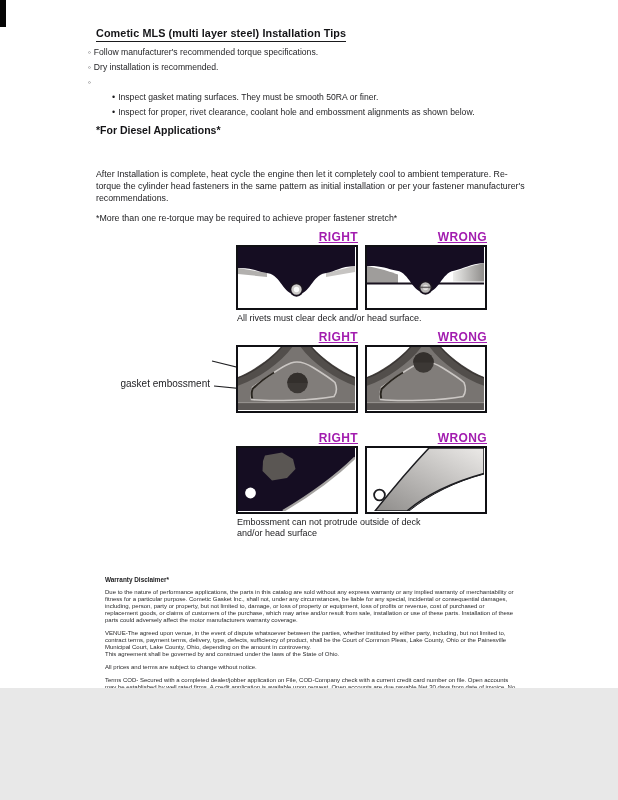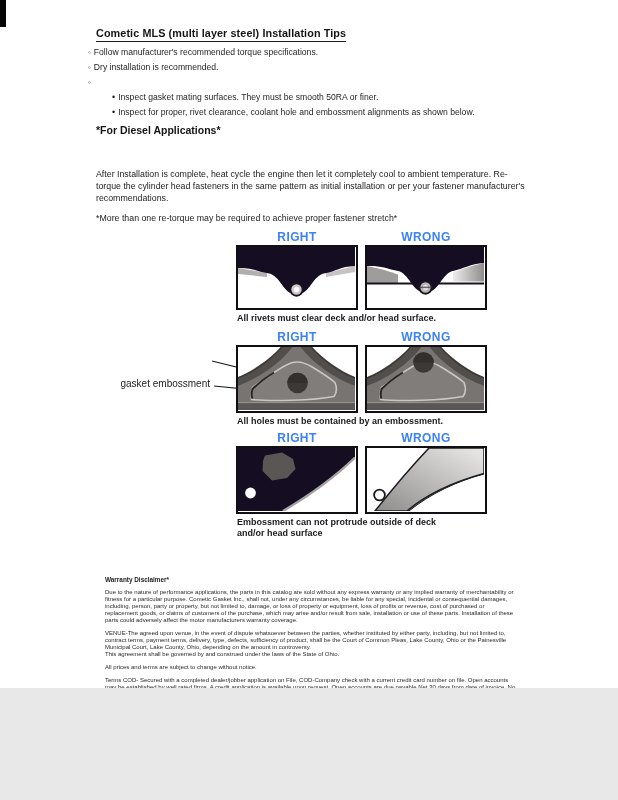--- a/index.html
+++ b/index.html
@@ -16,29 +16,29 @@
   .trow .mk1{font-size:8px;margin-right:3px;color:#2a2a2d;}
   .trow.sub{margin-left:24px;}
   .trow .mk2{font-size:9px;margin-right:3px;color:#1a1a1d;}
   
   #diesel-head{left:96px;top:124px;font-size:10.5px;font-weight:bold;color:#141417;}
   .bodypara{left:96px;width:432px;font-size:8.8px;line-height:12px;color:#222225;}
   #diesel-p1{top:136px;}
   #diesel-p2{top:168px;}
   #diesel-note{top:212px;}
   
-  .hdr{width:122px;text-align:center;font-size:12px;font-weight:600;letter-spacing:.4px;color:#3b82f6;}
+  .hdr{width:122px;text-align:right;font-size:12px;font-weight:600;letter-spacing:.4px;color:#a21caf;text-decoration:underline;}
   .c1{left:236px;} .c2{left:365px;}
   .r1h{top:230px;} .r2h{top:330px;} .r3h{top:431px;}
   .dbox{box-sizing:border-box;border:2.5px solid #101014;background:#fff;}
   .bx1{width:122px;height:65px;top:245px;}
   .bx23{width:122px;height:68px;}
   .r2b{top:345px;} .r3b{top:446px;}
   .dbox svg{display:block;}
-  .cap{font-size:9px;font-weight:bold;color:#1b1b1e;white-space:pre-line;line-height:10.5px;}
+  .cap{font-size:9px;font-weight:normal;color:#1b1b1e;white-space:pre-line;line-height:10.5px;}
   #cap-1{left:237px;top:313px;}
   #cap-2{left:237px;top:416px;}
   #cap-3{left:237px;top:517px;}
   
   .ptr-label{left:98px;width:112px;text-align:right;font-size:10px;line-height:11px;
              color:#1d1d20;white-space:pre-line;}
   #lbl-coolant{top:339px;}
   #lbl-emb{top:378px;}
   #leader-svg{left:205px;top:350px;}
   
@@ -153,21 +153,20 @@
       <path d="M0,31 C15,26 34,12 44.5,-1" stroke="#3a3634" stroke-width="1.2" fill="none"></path>
       <path d="M117,31 C102,26 83,12 72.5,-1" stroke="#3a3634" stroke-width="1.2" fill="none"></path>
       <path d="M13.5,52.5 C13,47 13.2,43 14.5,40.5 C28,31 43,19.5 53,16 C59,14 67,15.5 75,20.5 C84,26 92.5,31.5 97,35.5 C99,40.5 99,45.5 96,49.5 C76,53.5 32,54.5 13.5,52.5 Z" fill="#817d7a" stroke="#cbc7c4" stroke-width="1.6"></path>
       <path d="M36,25.5 C27,31 18.5,38 14.5,42 C13.4,45.5 13.4,48.5 14.2,51.5" stroke="#29251f" stroke-width="2" fill="none"></path>
       <rect y="55" width="117" height="1.2" fill="#94908d"></rect>
       <rect y="56.2" width="117" height="6.8" fill="#5b5755"></rect>
       <circle cx="56.5" cy="15.5" r="10.3" fill="#3c3835"></circle>
       <path d="M46.2,15.5 A10.3,10.3 0 0 1 66.8,15.5 Z" fill="#332f2c"></path>
     </svg>
   </div>
-  <div id="cap-2" class="abs cap">All holes must be contained by an embossment.</div>
 
   <div class="abs hdr c1 r3h">RIGHT</div>
   <div class="abs hdr c2 r3h">WRONG</div>
 
   <div class="abs dbox bx23 r3b c1">
     <svg width="117" height="63" viewBox="0 0 117 63">
       <rect width="117" height="63" fill="#ffffff"></rect>
       <path d="M0,0 H117 V9.5 C96,30 71,47.5 45,63 H0 Z" fill="#150d22"></path>
       <path d="M117,9.5 C96,30 71,47.5 45,63" stroke="#a5a3a1" stroke-width="2.4" fill="none"></path>
       <path d="M27,7.5 L44,4.5 L55,11 L57.5,21 L49,30 L34,32.5 L24.5,23 L25,13 Z" fill="#5a5653"></path>

